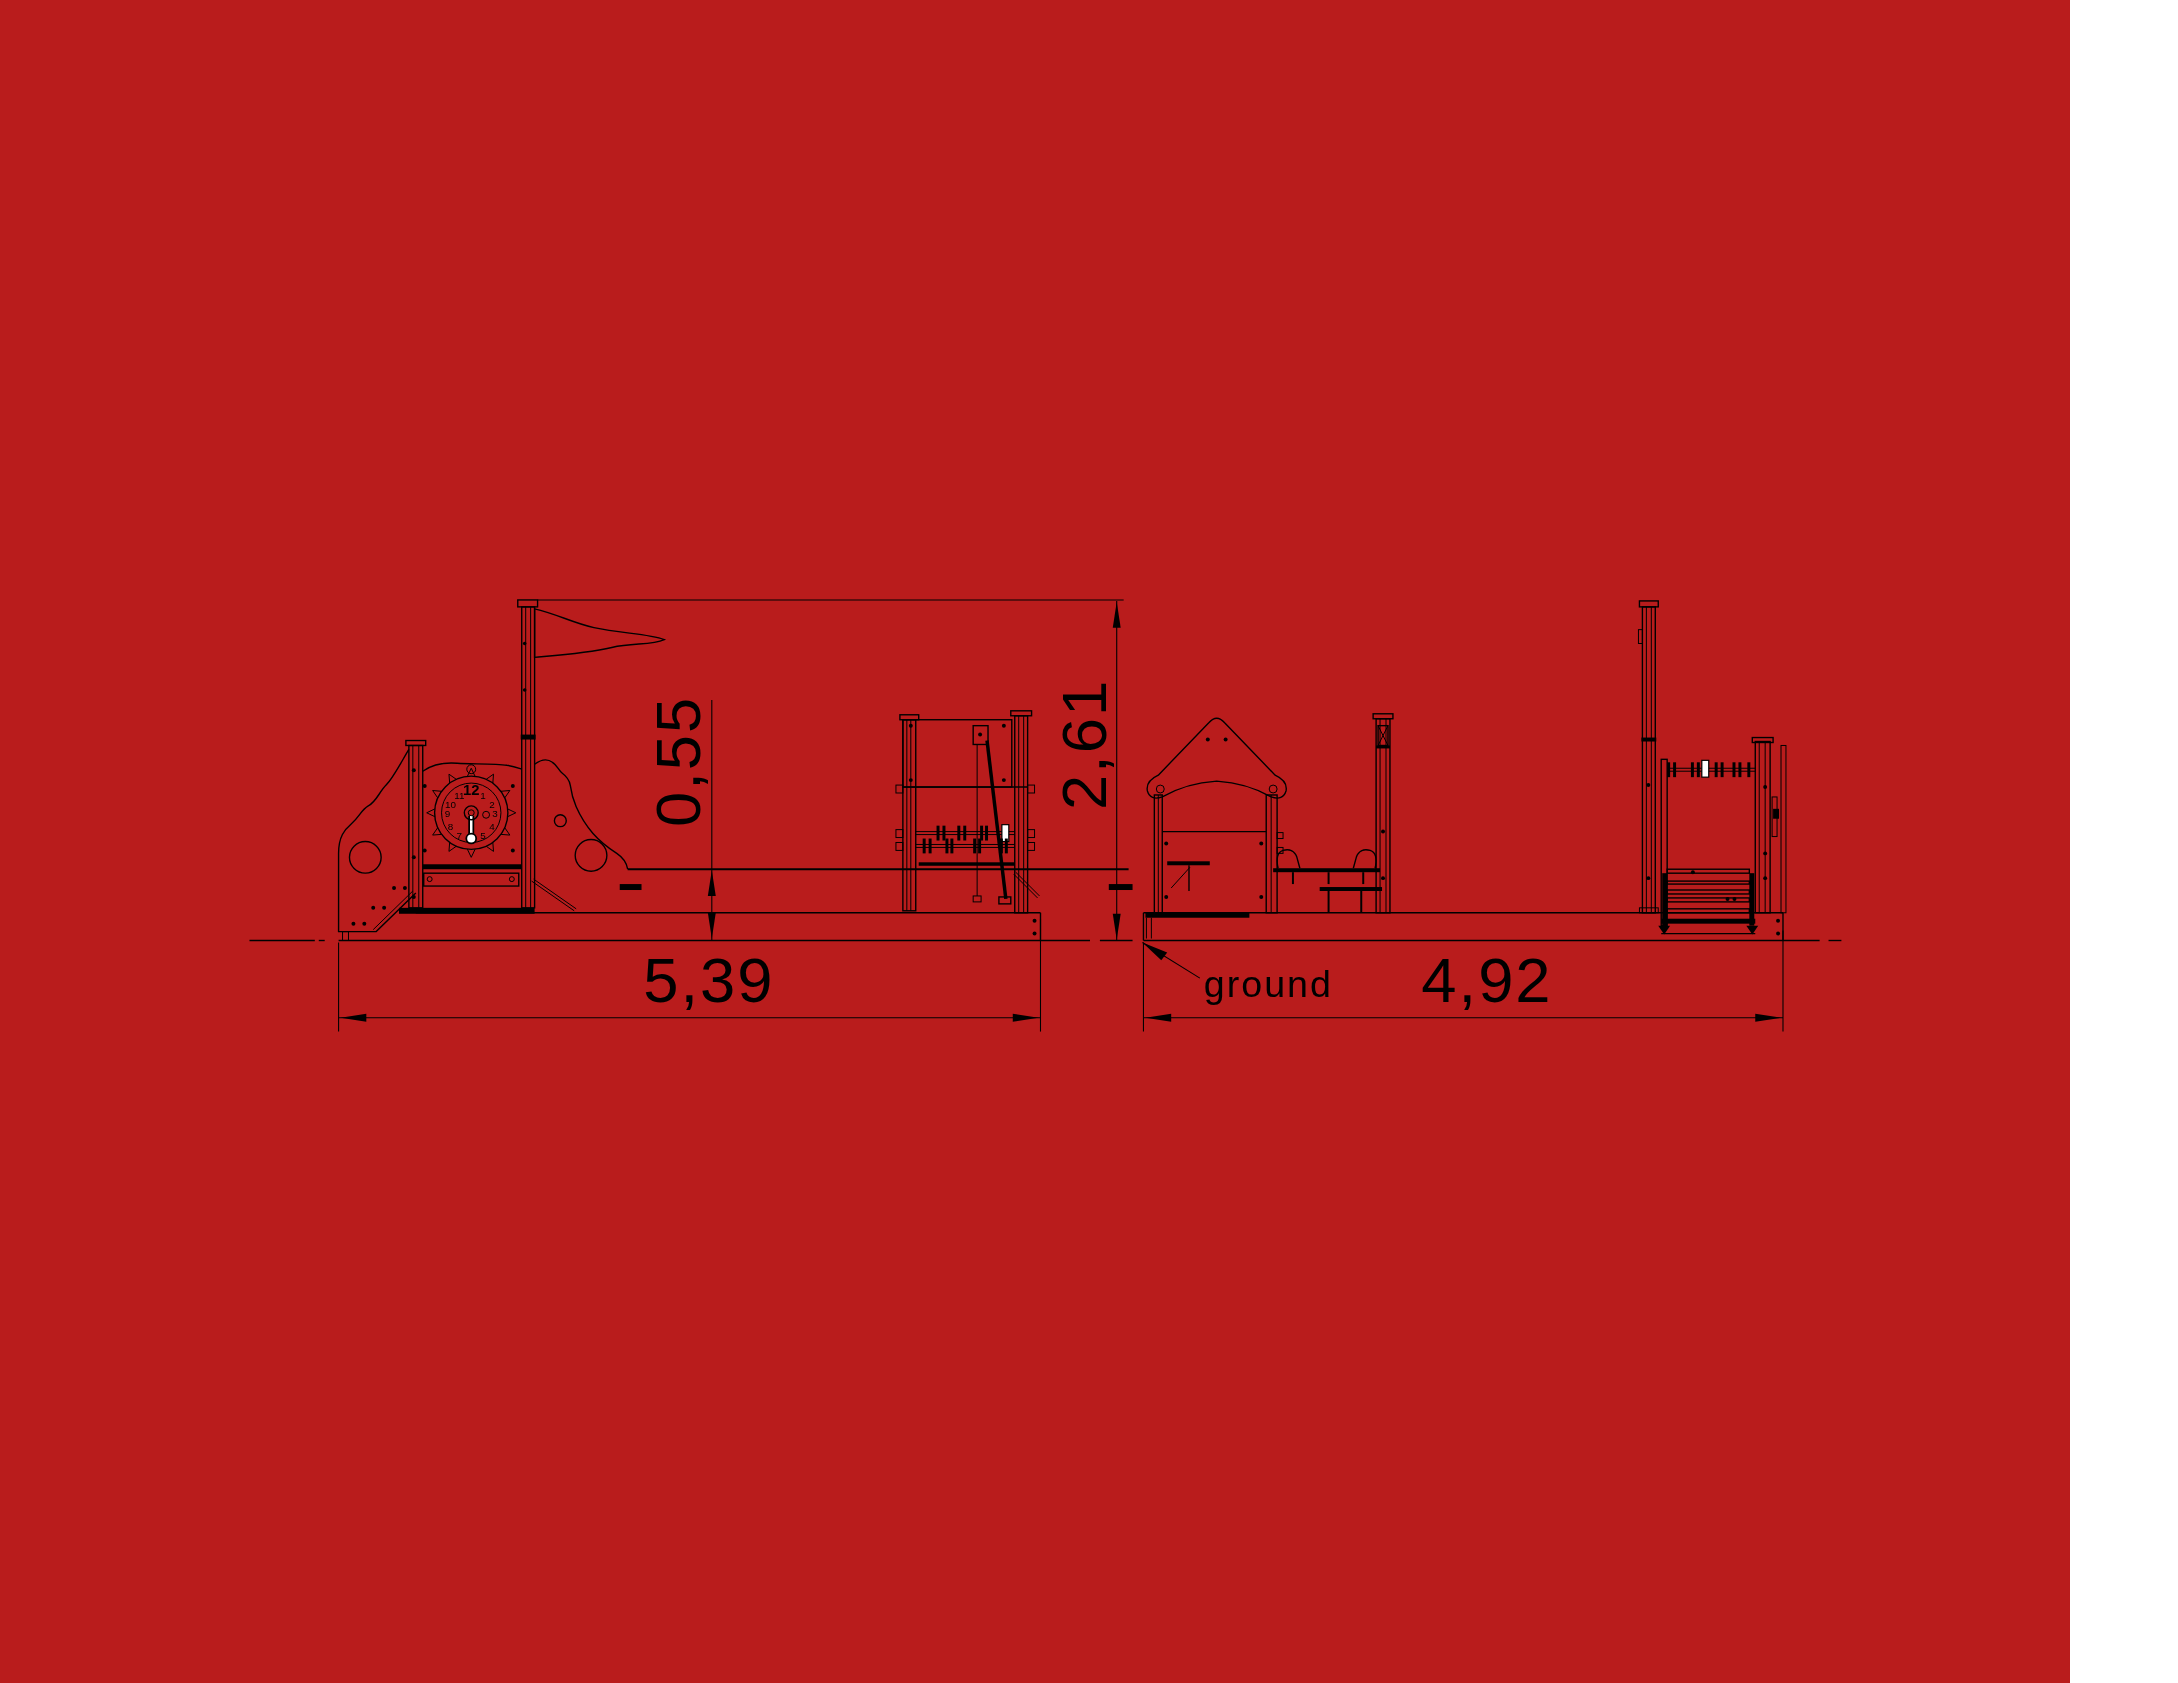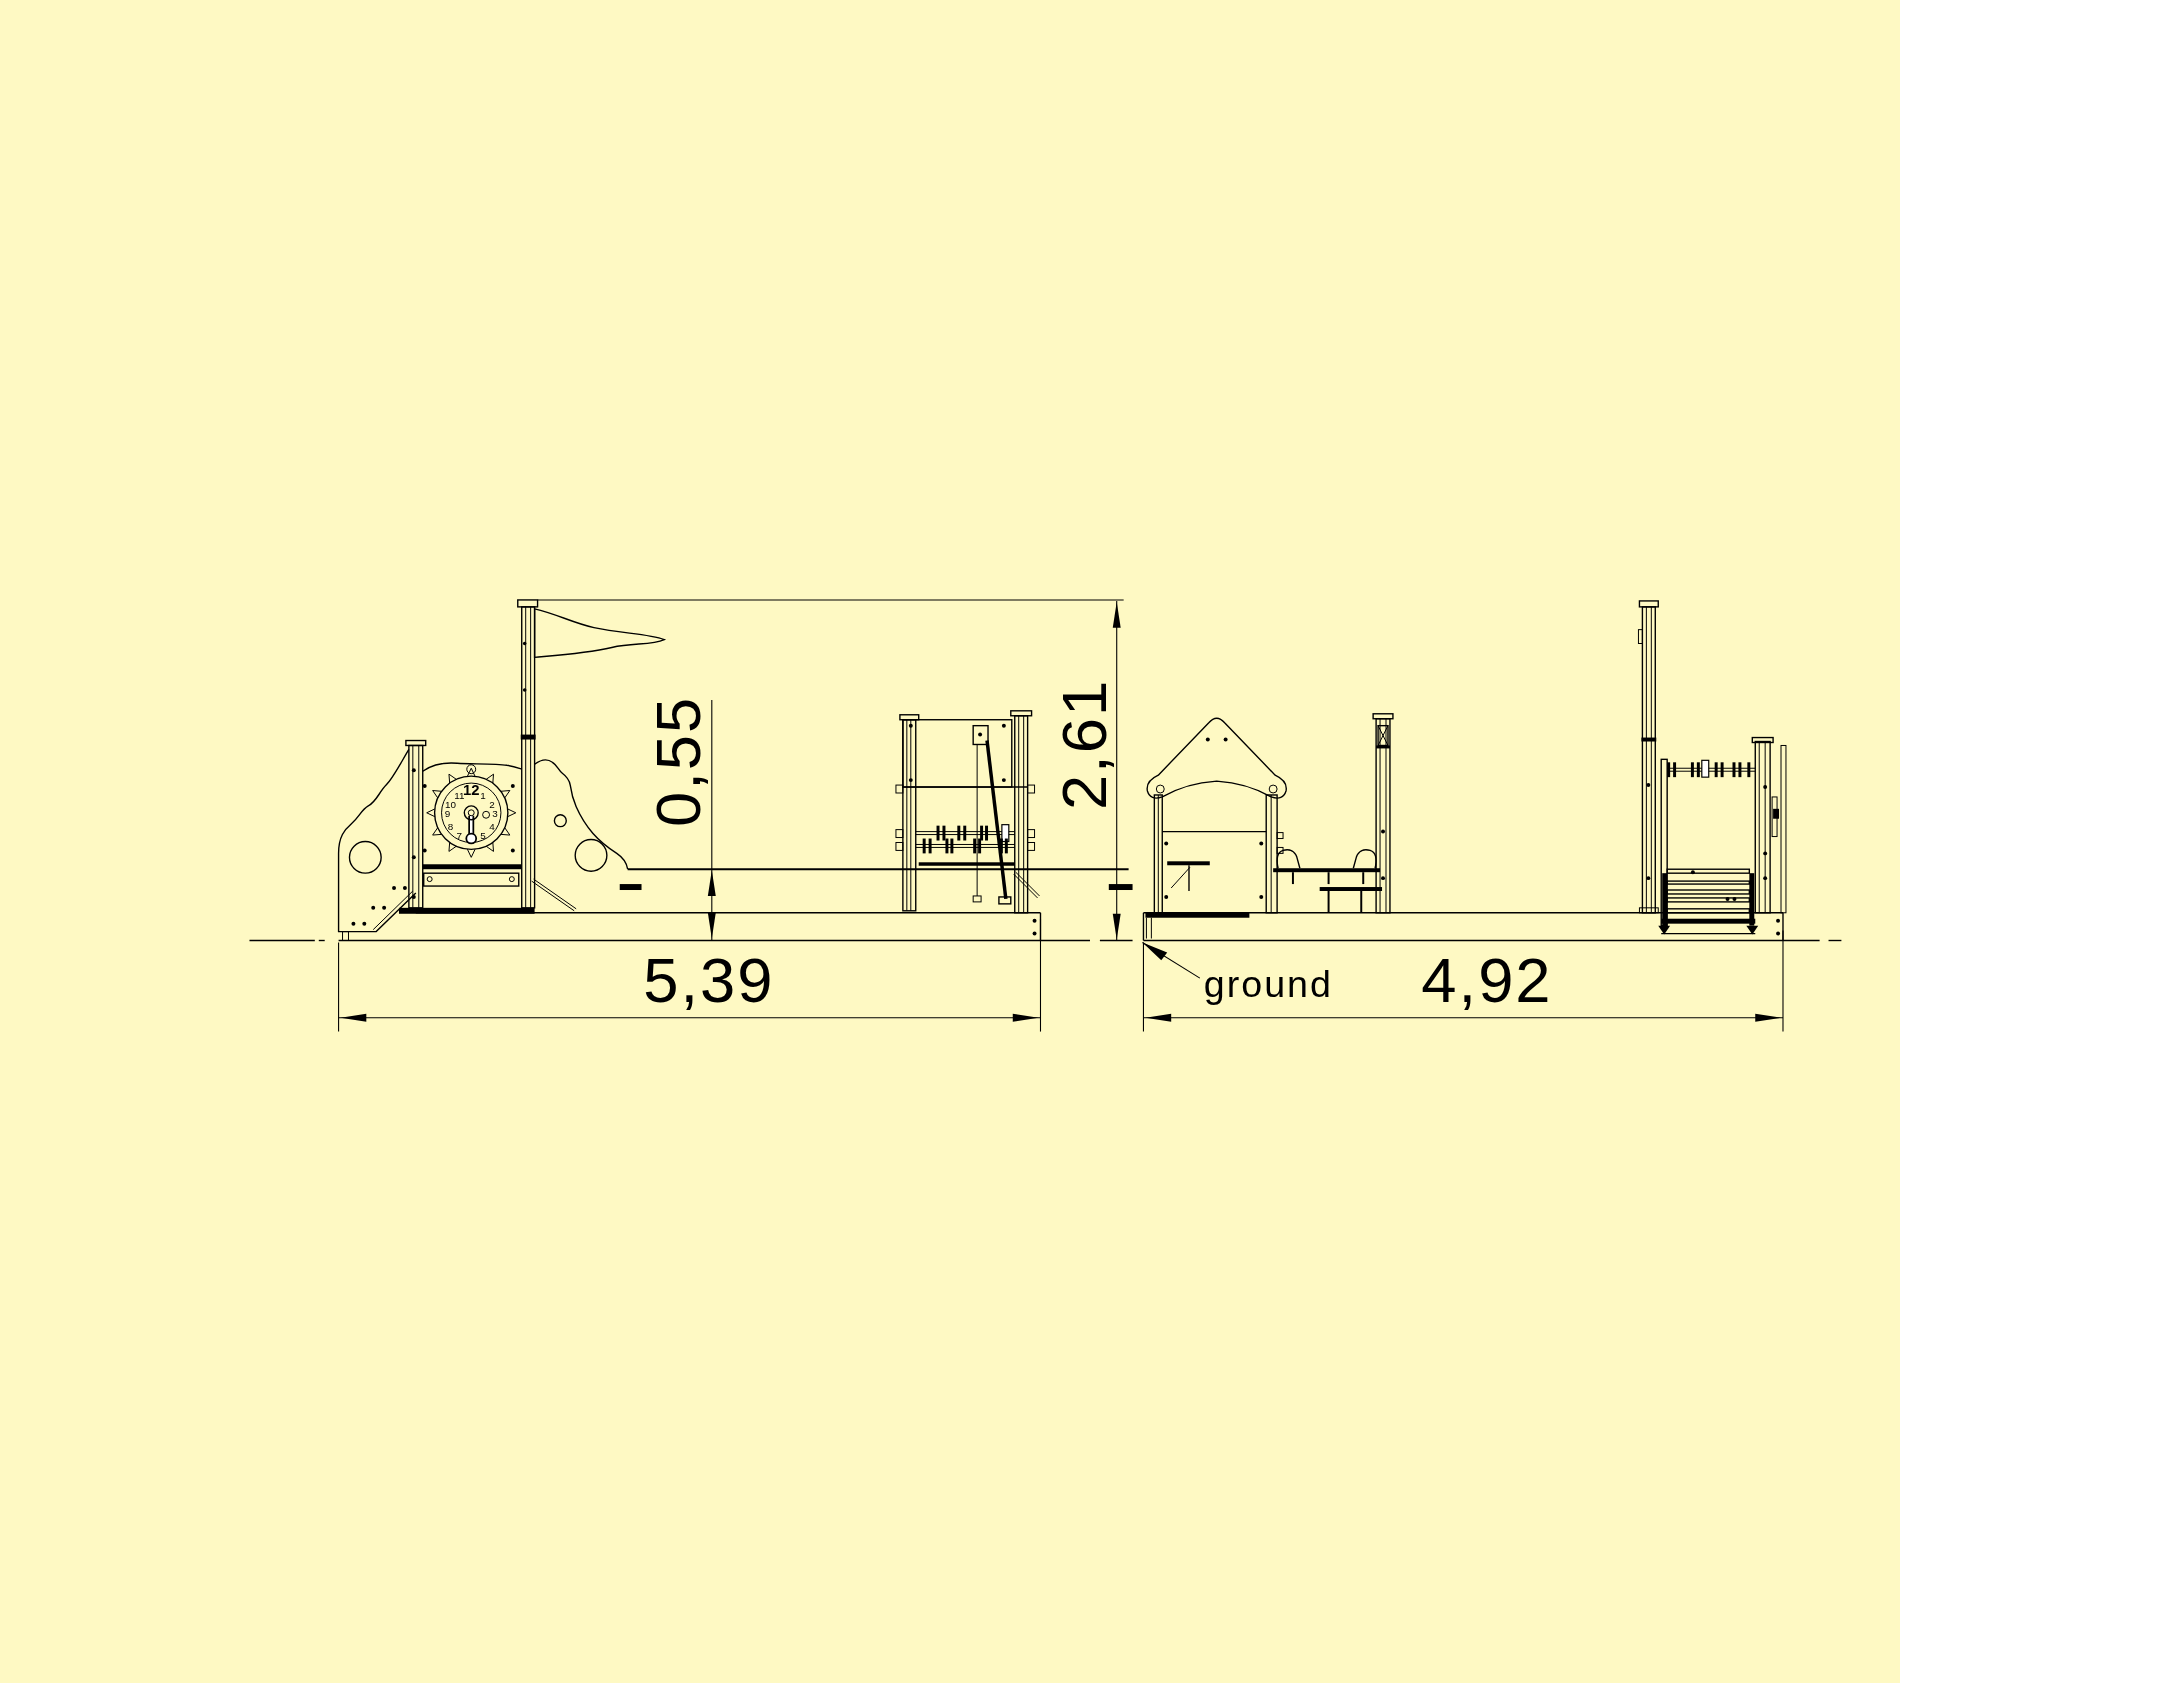--- a/index.html
+++ b/index.html
@@ -1,16 +1,16 @@
 <!DOCTYPE html>
 <html><head>
 <meta charset="utf-8">
 <style>
   html,body{margin:0;padding:0;background:#ffffff;}
-  .page{position:relative;width:1900px;height:1683px;background:#fef9c3;font-family:"Liberation Sans",sans-serif;}
+  .page{position:relative;width:2070px;height:1683px;background:#b91c1c;font-family:"Liberation Sans",sans-serif;}
   svg{display:block;}
   .ln{stroke:#000;stroke-width:1.4;fill:none;}
   .thin{stroke:#000;stroke-width:1;fill:none;}
   .med{stroke:#000;stroke-width:2;fill:none;}
   .thick{stroke:#000;stroke-width:3.5;fill:none;}
   .fillb{fill:#000;stroke:none;}
   .dot{fill:#000;stroke:none;}
   .dim{stroke:#000;stroke-width:1.1;fill:none;}
   .dimtxt{font-family:"Liberation Sans",sans-serif;font-size:64px;fill:#000;letter-spacing:2px;}
   .notetxt{font-family:"Liberation Sans",sans-serif;font-size:38px;fill:#000;letter-spacing:2px;}

